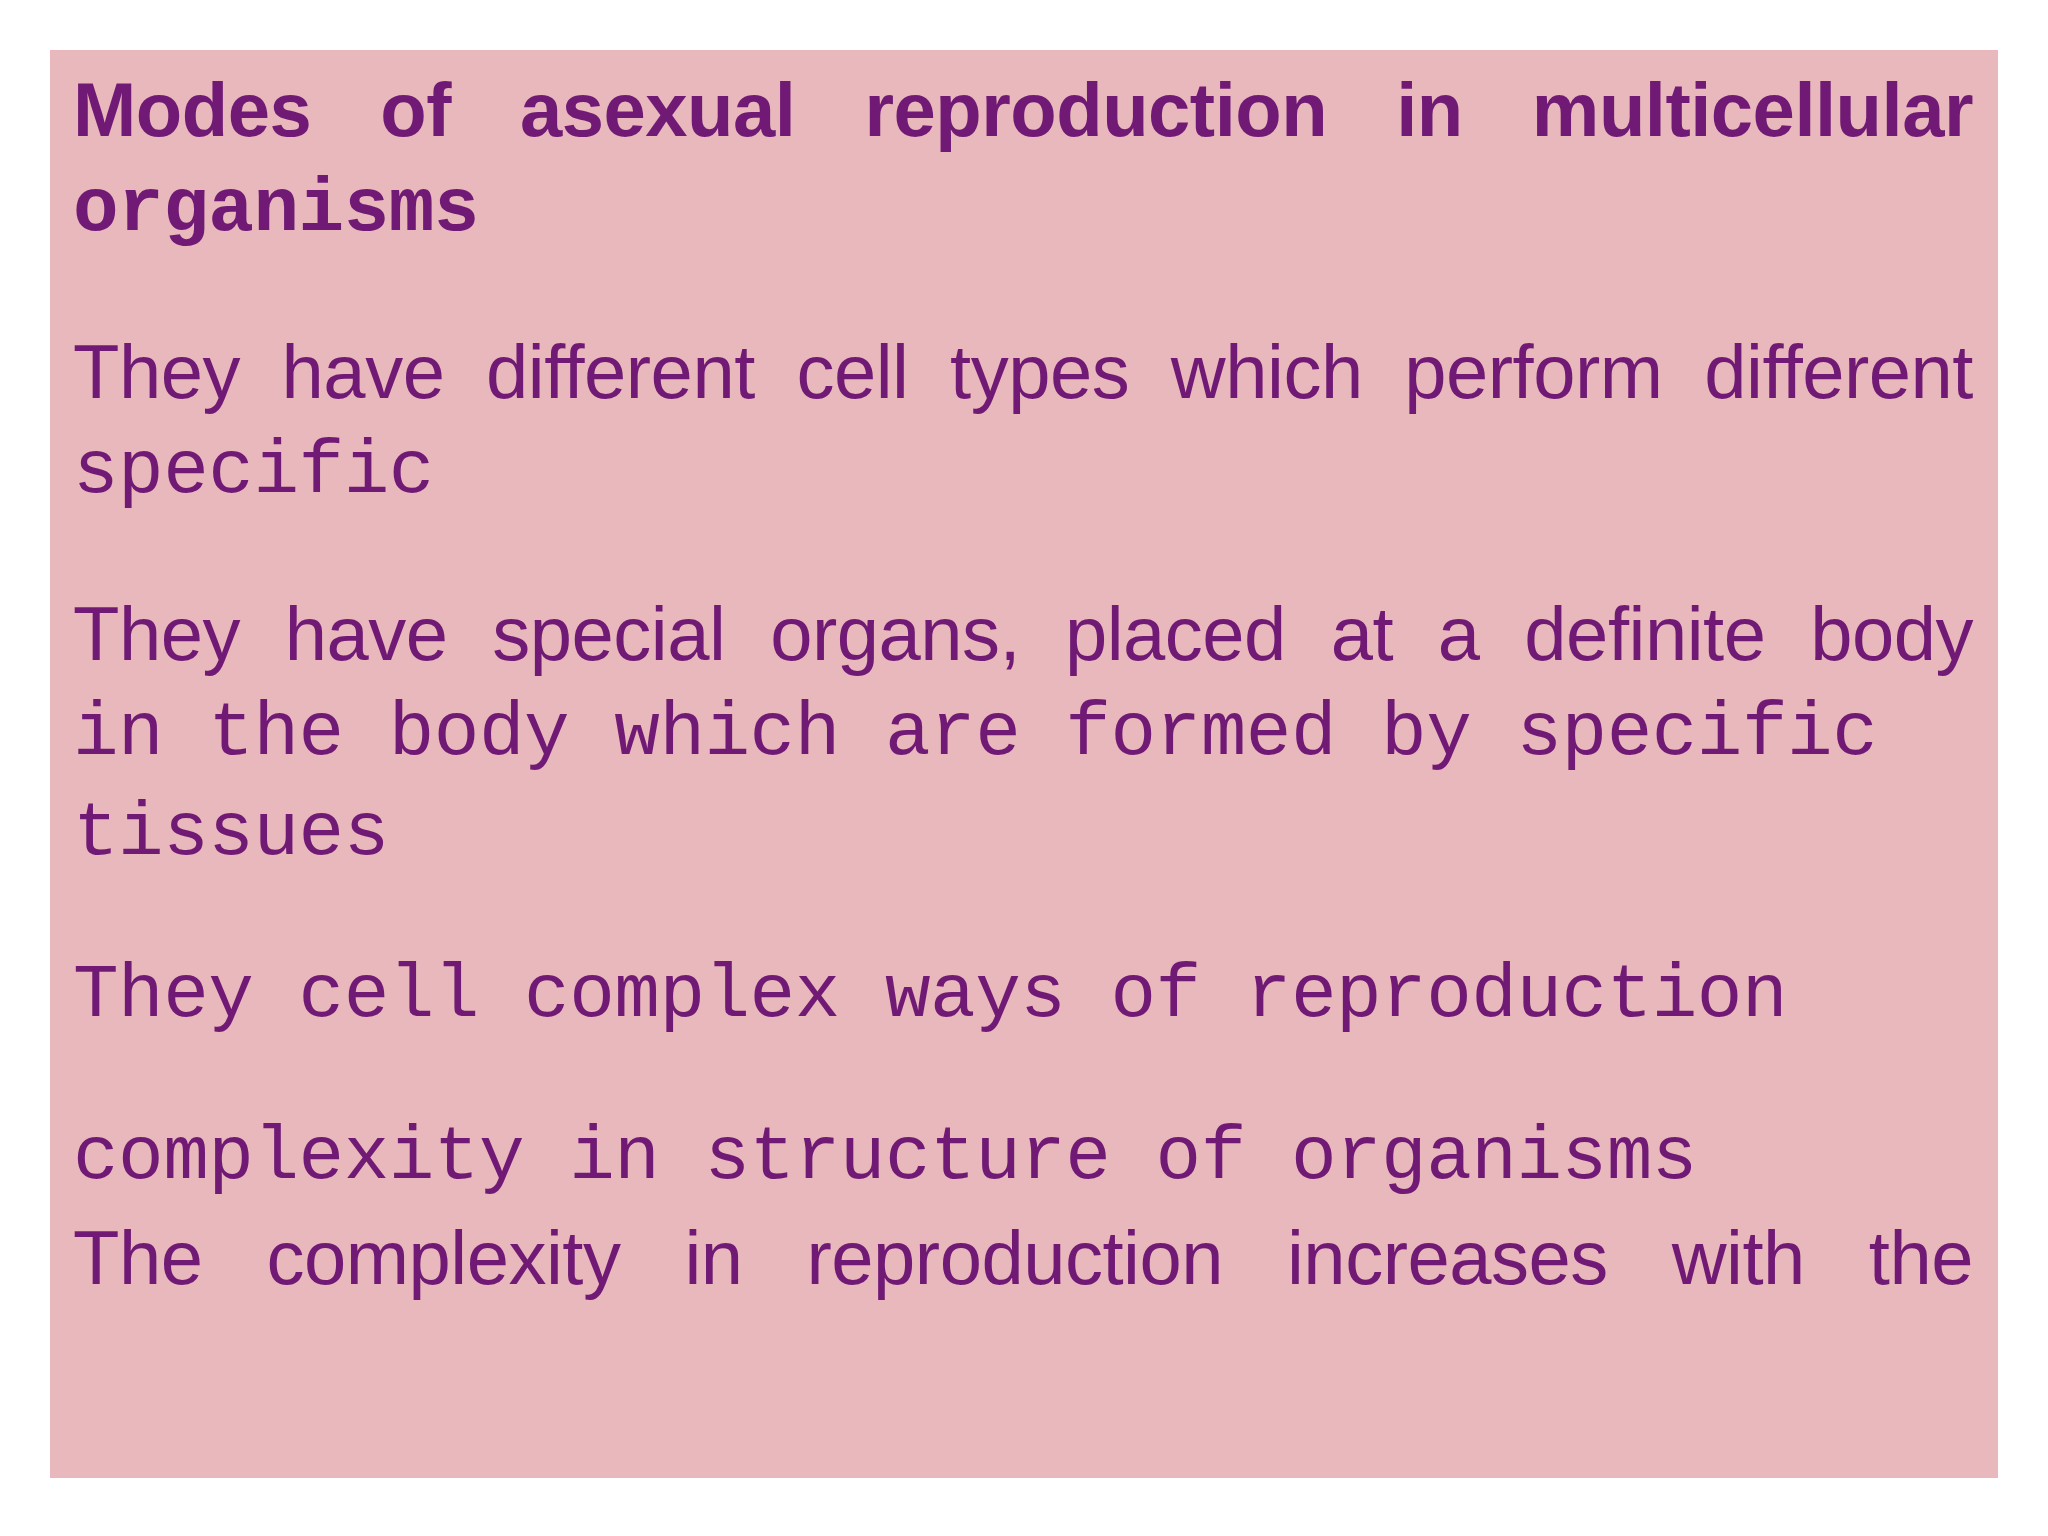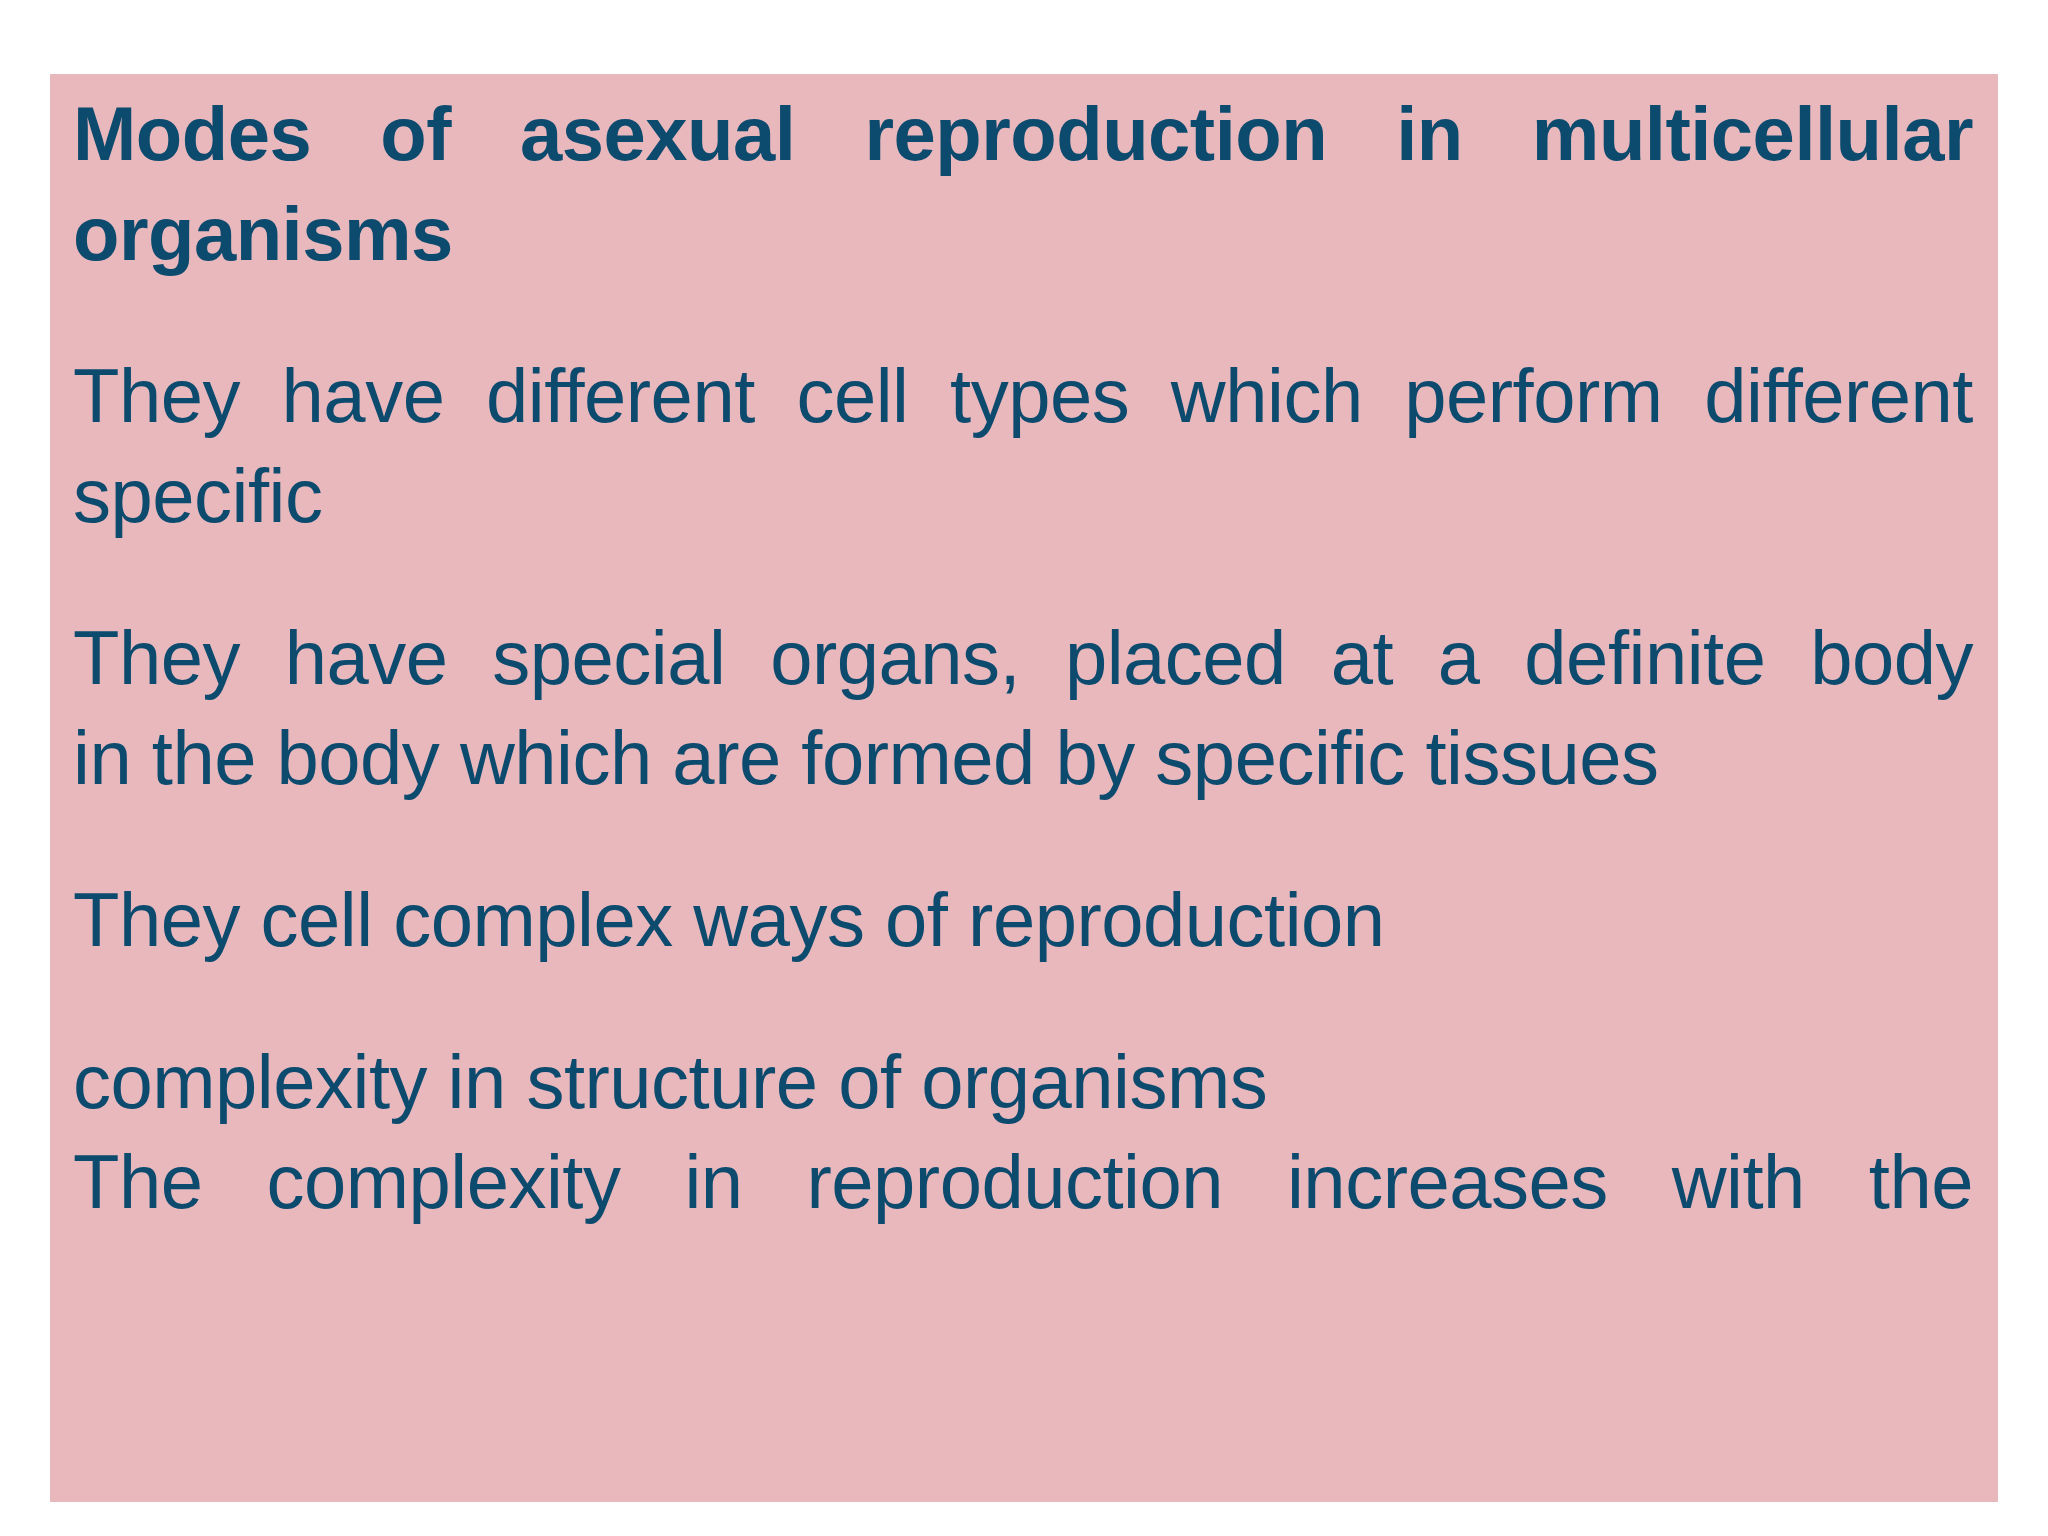--- a/index.html
+++ b/index.html
@@ -39,29 +39,30 @@
   }
   
   .line.stretch {
     text-align: justify;
     text-align-last: justify;
   }
   
   .line.last {
     text-align: left;
     text-align-last: left;
+    font-family: Liberation Mono, monospace;
   }
   .title .line {
     font-weight: bold;
   }
 </style>
 </head>
 <body>
 
-<div class="slide" style="background: rgb(232, 184, 188); color: #0c4a6e; margin-top: 24px;">
+<div class="slide" style="background: rgb(232, 184, 188); color: #701a75;">
 
   <div class="block title">
     <div class="line stretch">Modes of asexual reproduction in multicellular</div>
     <div class="line last">organisms</div>
   </div>
 
   <div class="block">
     <div class="line stretch">They have different cell types which perform different</div>
     <div class="line last">specific</div>
   </div>

